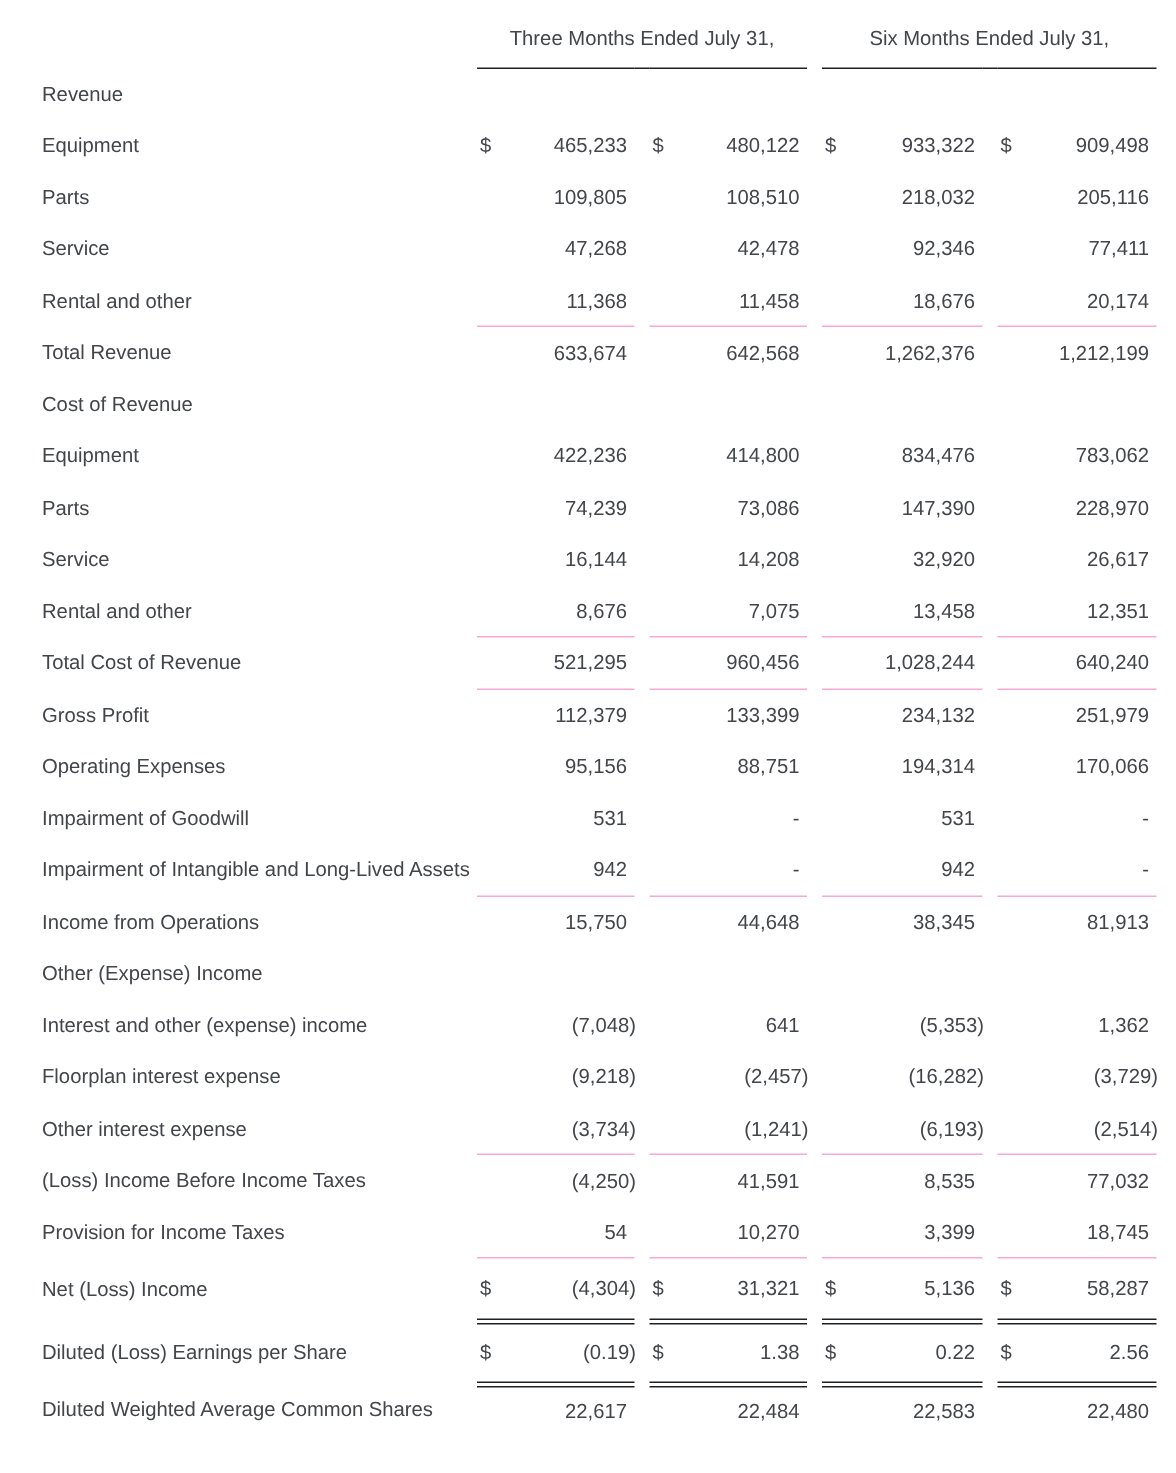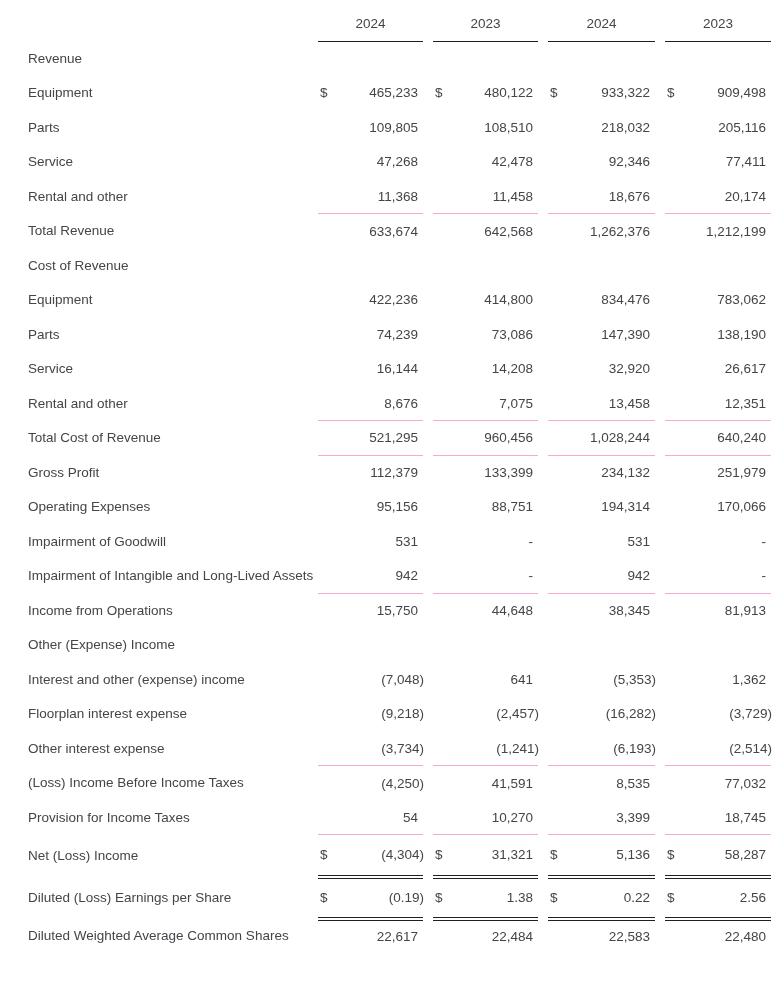--- a/index.html
+++ b/index.html
@@ -77,29 +77,25 @@
       <col class="c-label">
       <col class="c-data1">
       <col class="c-gap1">
       <col class="c-data2">
       <col class="c-gap2">
       <col class="c-data3">
       <col class="c-gap3">
       <col class="c-data4">
     </colgroup>
     <thead>
-      <tr class="h-year">
+      <tr class="h-group">
         <td></td>
-        <td class="year-h">2024</td>
+        <td class="group-h" colspan="3">Three Months Ended July 31,</td>
         <td></td>
-        <td class="year-h">2023</td>
-        <td></td>
-        <td class="year-h">2024</td>
-        <td></td>
-        <td class="year-h">2023</td>
+        <td class="group-h" colspan="3">Six Months Ended July 31,</td>
       </tr>
     </thead>
     <tbody id="rows">
         <tr>
           <td class="label">Revenue</td>
           <td class="data">
             <div class="cellwrap">
               <span class="cur"></span>
               <span class="val"></span>
             </div>
@@ -355,21 +351,21 @@
           <td class="data">
             <div class="cellwrap">
               <span class="cur"></span>
               <span class="val">147,390</span>
             </div>
           </td>
           <td></td>
           <td class="data">
             <div class="cellwrap">
               <span class="cur"></span>
-              <span class="val">138,190</span>
+              <span class="val">228,970</span>
             </div>
           </td>
         </tr>
         <tr>
           <td class="label indent">Service</td>
           <td class="data">
             <div class="cellwrap">
               <span class="cur"></span>
               <span class="val">16,144</span>
             </div>

